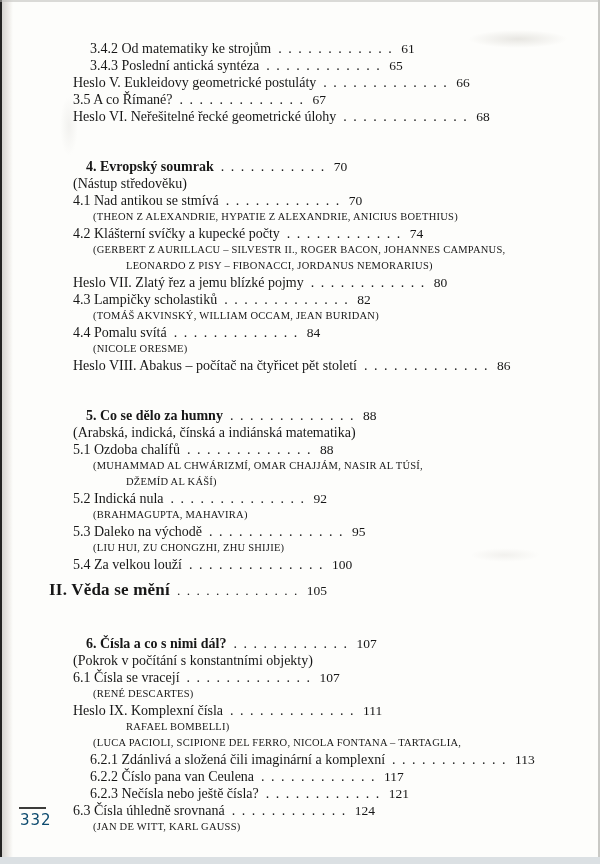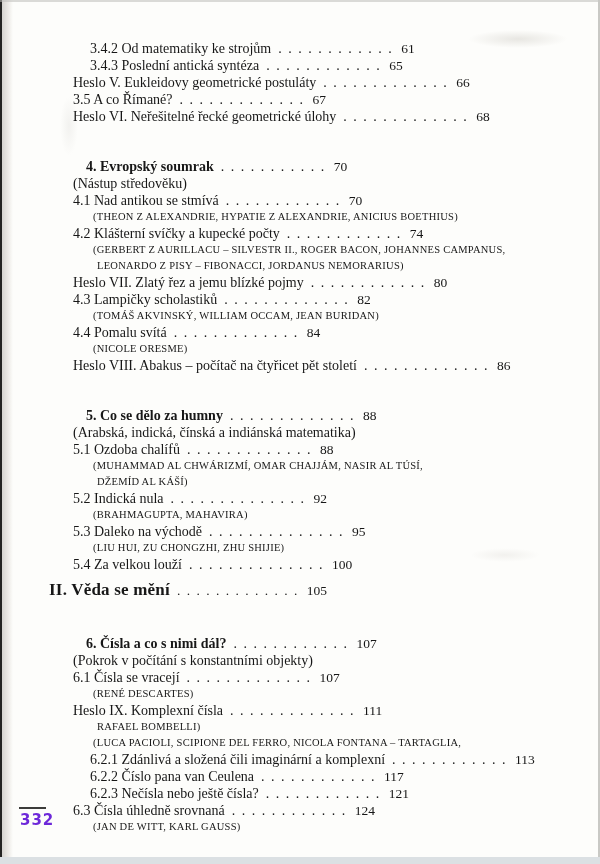--- a/index.html
+++ b/index.html
@@ -34,27 +34,27 @@
   .subtitle{padding-left:73px;}
   .chapter{padding-left:86px;margin-top:33px;}
   .chapter .t{font-weight:700;}
   .part{padding-left:49px;margin-top:6px;font-size:17px;line-height:22px;}
   .part .t{font-weight:700;letter-spacing:.2px;}
   .part .dots,.part .pg{font-size:13.5px;}
   .dots{margin:0 9px 0 7px;word-spacing:2px;letter-spacing:.5px;color:#1d1d1d;}
   .pg{font-size:13.5px;}
   .persons{}
   .pline{padding-left:93px;font-size:10.5px;line-height:16px;letter-spacing:.25px;}
-  .pline.cont{padding-left:97px;}
+  .pline.cont{padding-left:97px;margin-left:29px;}
 
   
   .footer-rule{position:absolute;left:19px;top:807px;width:27px;height:2px;background:#3c3c3a;}
   .folio{position:absolute;left:20px;top:811px;
     font-family:"DejaVu Sans","Liberation Sans",sans-serif;
-    font-weight:700;font-size:15px;letter-spacing:1px;color:#6d28d9;}
+    font-weight:400;font-size:15px;letter-spacing:1px;color:#0c4a6e;}
 </style>
 </head>
 <body>
 
 <div class="edge-grey"></div>
 <div class="edge-black"></div>
 <div class="edge-top"></div>
 <div class="edge-right"></div>
 <div class="edge-bottom"></div>
 <div class="blob blob1"></div>

